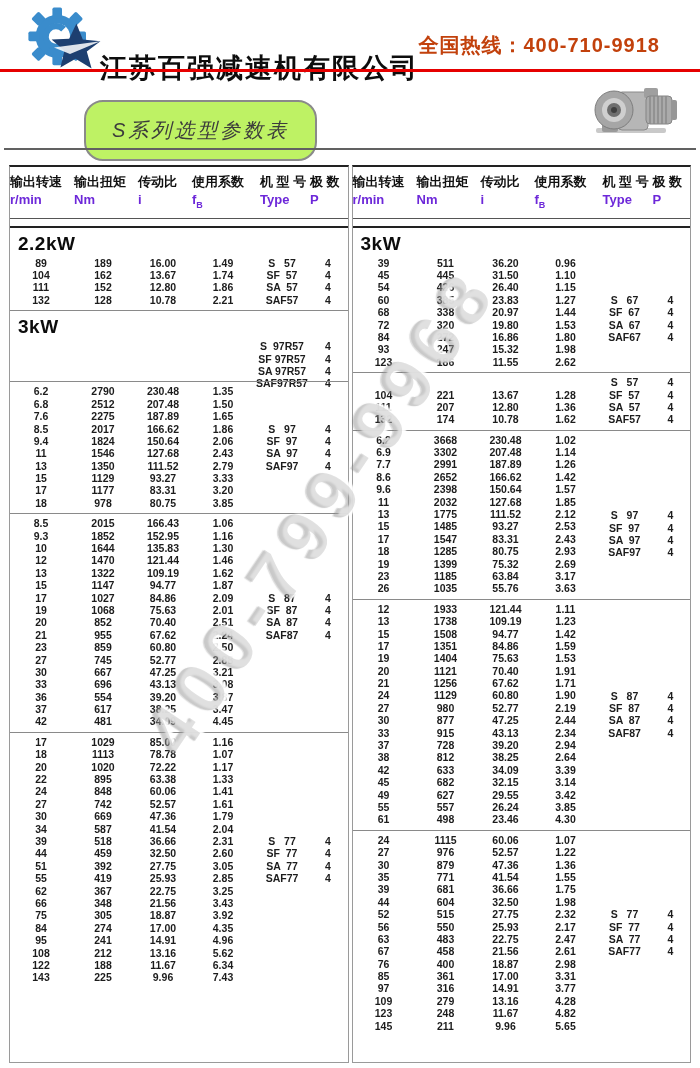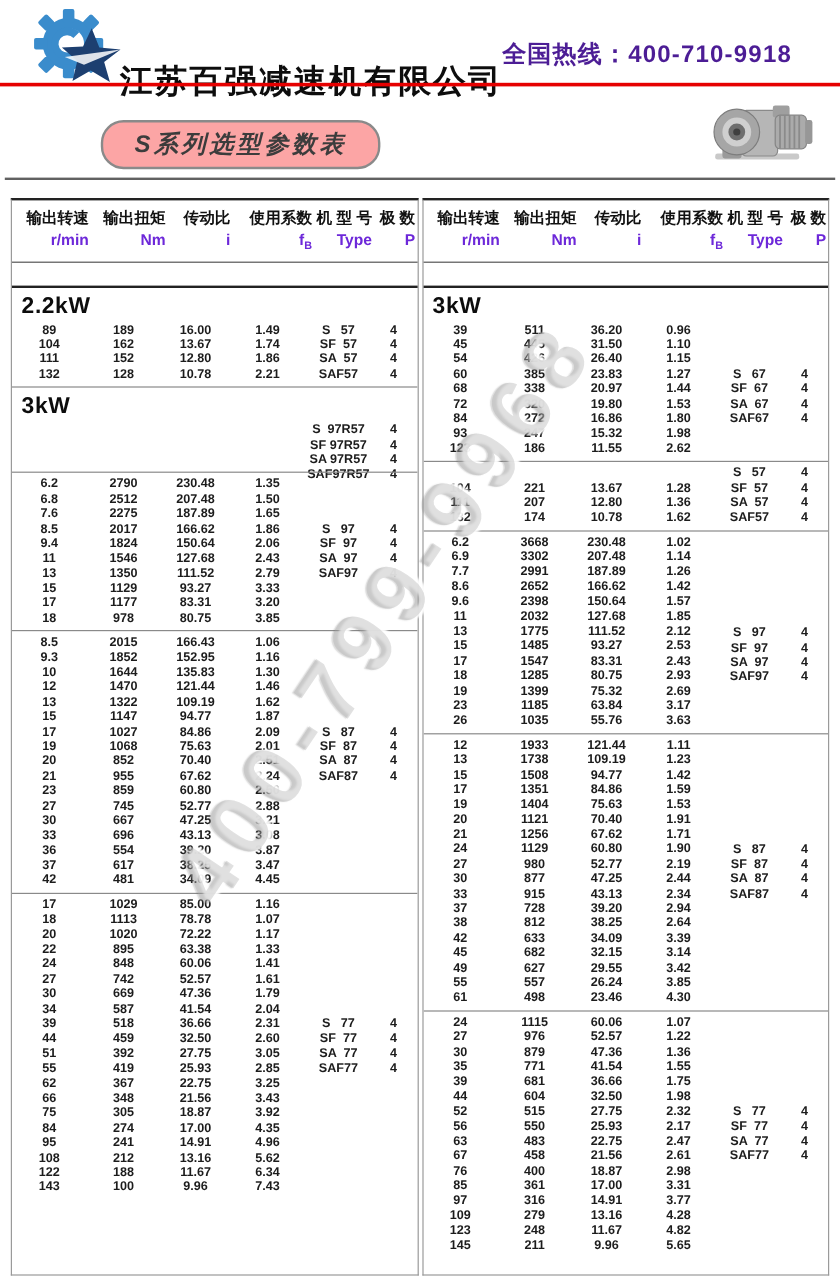--- a/index.html
+++ b/index.html
@@ -6,43 +6,43 @@
   html,body { width:700px; height:1068px; background:#fff; overflow:hidden;
               font-family:"Liberation Sans","DejaVu Sans",sans-serif; }
   .page { position:relative; width:700px; height:1068px; background:#fff; }
 
   
   .topbar { position:relative; height:90px; }
   .logo { position:absolute; left:22px; top:6px; }
   .company { position:absolute; left:100px; top:22px; font-size:27px; font-weight:bold;
              color:#0d0d0d; letter-spacing:2px;margin-top:28px; }
   .hotline { position:absolute; right:40px; top:32px; font-size:20px; font-weight:bold;
-             color:#4c1d95; letter-spacing:1px; }
+             color:#c2410c; letter-spacing:1px; }
   .redline { position:absolute; left:0; top:69px; width:700px; height:3px; background:#e60000; }
 
   
   .subheader { position:relative; height:58px; }
   .badge { position:absolute; left:84px; top:10px; border:2px solid #8a8a8a; border-radius:19px;
-           padding:5px 26px; font-size:20px; font-weight:bold; font-style:italic; color:#3c3c3c;
-           background:#fca5a5; letter-spacing:3px; }
+           padding:15px 26px; font-size:20px; font-weight:normal; font-style:italic; color:#3c3c3c;
+           background:#bef264; letter-spacing:3px; }
   .photo { position:absolute; right:20px; top:-6px; }
   .grayline { position:relative; height:2px; background:#616161; margin:0 4px; }
 
   
   .tables { display:flex; gap:3px; padding:0 9px; margin-top:15px; height:898px; }
   .spec-table { flex:1; display:flex; flex-direction:column; border:1px solid #9a9a9a;
                 border-top:2px solid #222; background:#fff; min-width:0; }
   .thead { display:grid; grid-template-columns:64px 64px 54px 68px 50px 36px;
            padding:5px 0 4px; border-bottom:1px solid #555; }
-  .th { text-align:right; }
+  .th { text-align:left; }
   .th .zh { font-size:13px; font-weight:bold; color:#111; line-height:19px; white-space:nowrap; }
   .th .un { font-size:13px; font-weight:600; color:#6d28d9; line-height:17px; }
   .th sub { font-size:9px; }
   .blocks { flex:1; display:flex; flex-direction:column; border-top:2px solid #222;
-            margin-top:19px; overflow:hidden; }
+            margin-top:7px; overflow:hidden; }
   .block { position:relative; padding:3px 0 4px; }
   .block + .block { border-top:1px solid #8a8a8a; }
   .block.grow { flex:1; }
   .section-label { height:26px; line-height:26px; padding-left:8px; font-size:19px;
                    font-weight:bold; color:#0c0c0c; letter-spacing:0.5px; }
   .drow { display:grid; grid-template-columns:62px 62px 58px 62px; height:12.4px; }
   .cell { text-align:center; font-size:10.5px; font-weight:600; color:#1c1c1c;
           line-height:12.4px; white-space:nowrap; }
   .types { position:absolute; left:244px; width:92px; }
   .trow { display:grid; grid-template-columns:56px 36px; height:12.4px; }
@@ -533,21 +533,21 @@
               <div class="cell">5.62</div>
             </div>
             <div class="drow">
               <div class="cell">122</div>
               <div class="cell">188</div>
               <div class="cell">11.67</div>
               <div class="cell">6.34</div>
             </div>
             <div class="drow">
               <div class="cell">143</div>
-              <div class="cell">100</div>
+              <div class="cell">225</div>
               <div class="cell">9.96</div>
               <div class="cell">7.43</div>
             </div>
             <div class="types" style="top: 102.2px;">
               <div class="trow">
                 <div class="tcell">S   77</div>
                 <div class="pcell">4</div>
               </div>
               <div class="trow">
                 <div class="tcell">SF  77</div>

